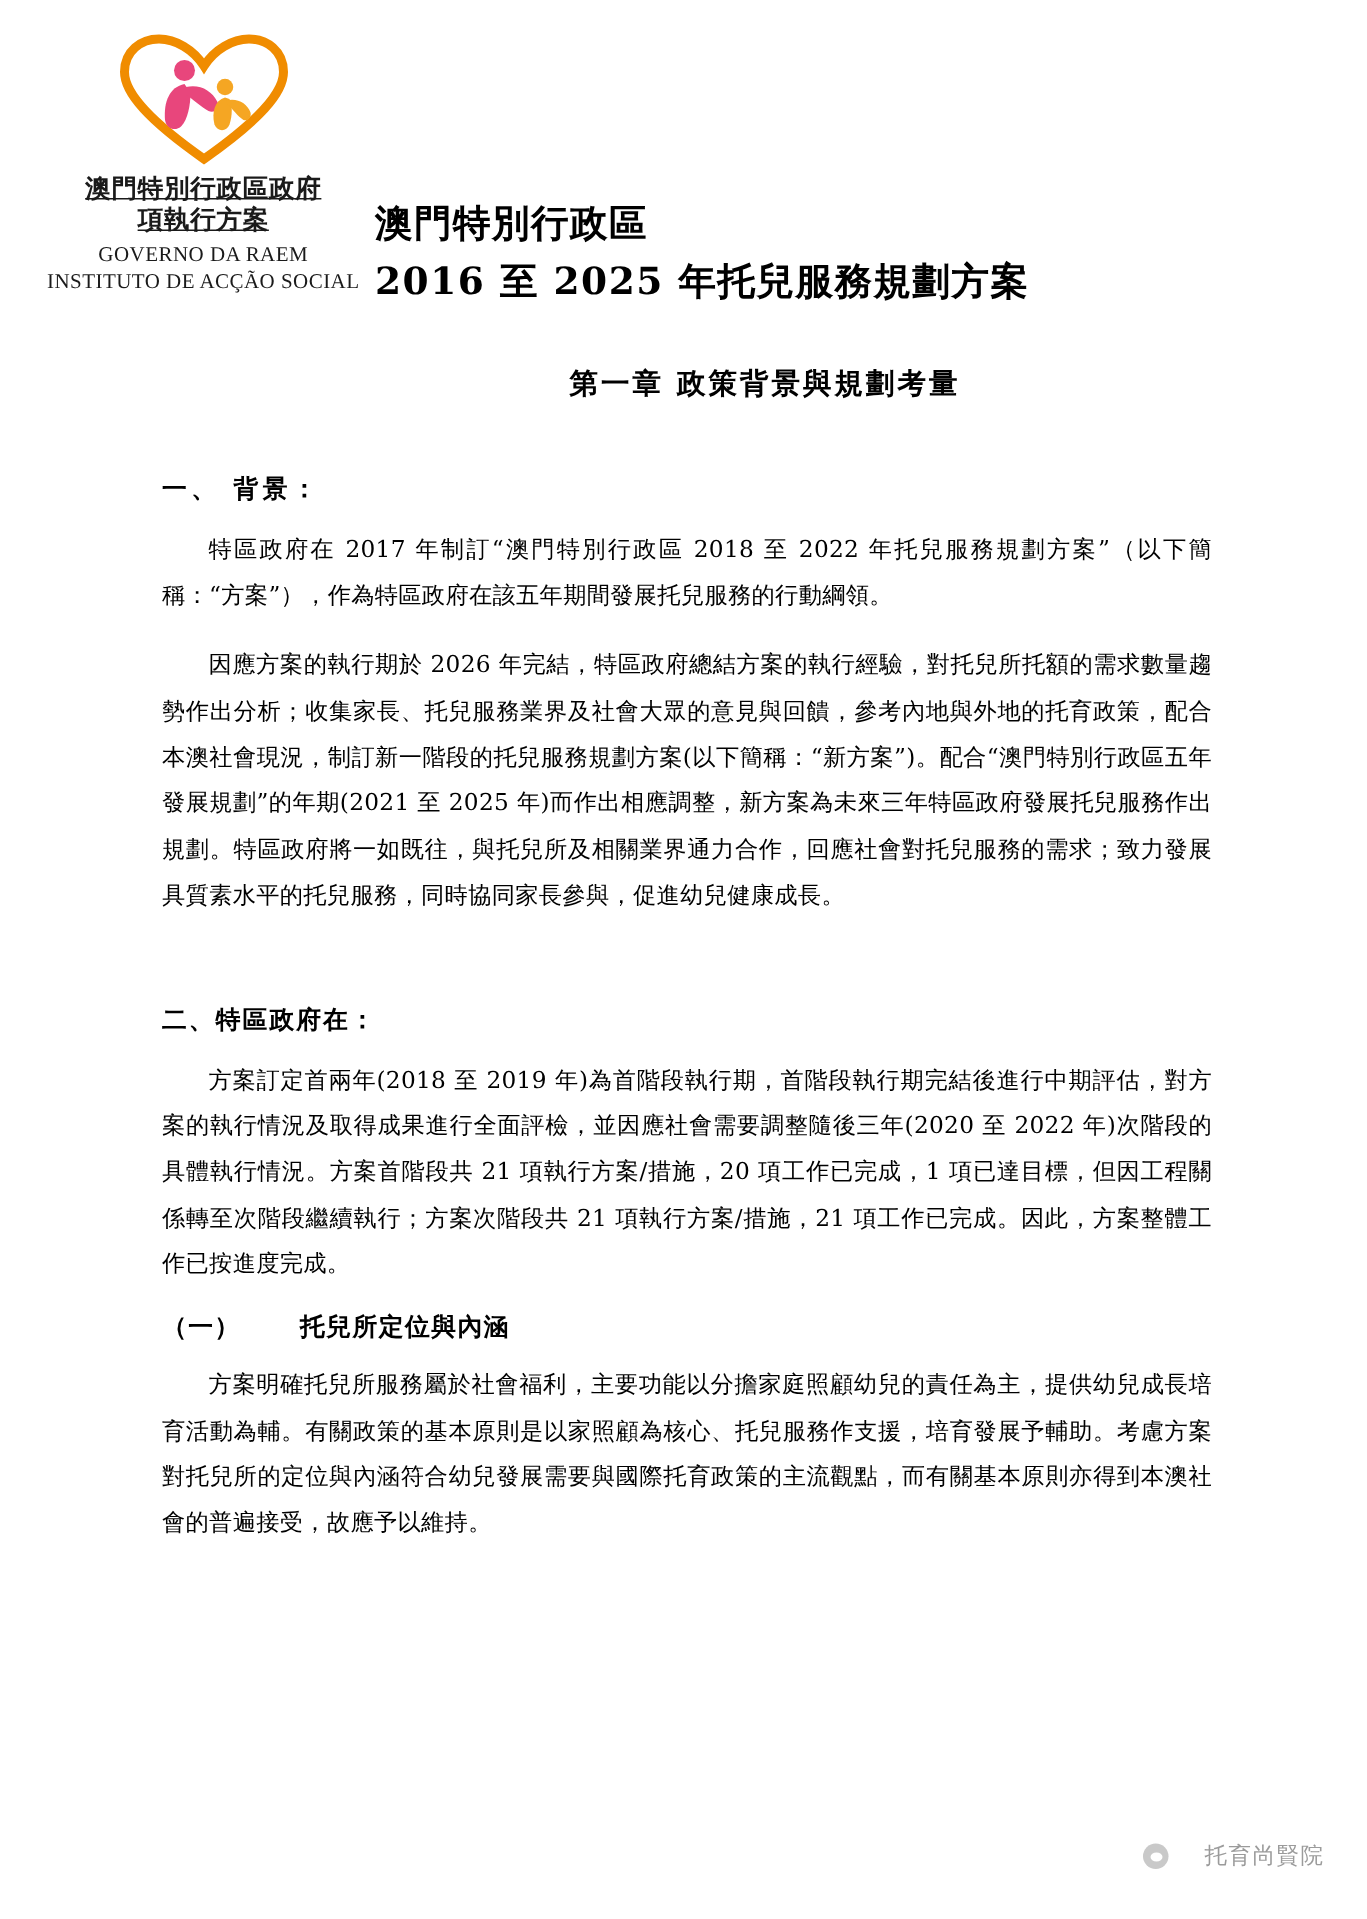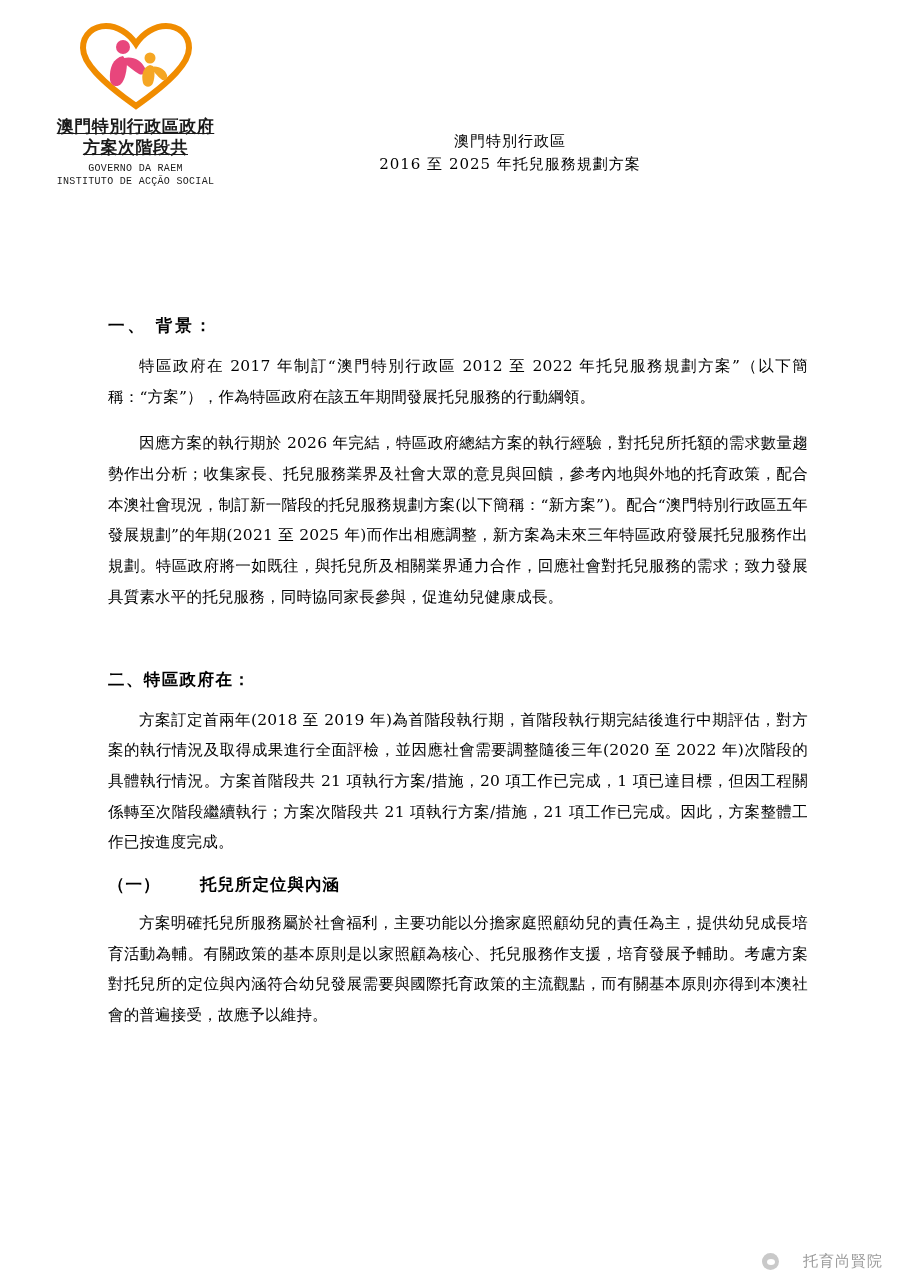--- a/index.html
+++ b/index.html
@@ -48,37 +48,36 @@
     font-size: 17px;
     font-weight: bold;
     line-height: 1.25;
     letter-spacing: 0.5px;
     color: #1a1a1a;
     text-decoration: underline;
   }
   .logo-cn .l2 { display: block; }
   .logo-pt {
     margin-top: 3px;
-    font-family: Liberation Mono, monospace;
-    font-size: 10px;
+    font-family: Liberation Serif, serif;
+    font-size: 14px;
     line-height: 1.3;
     letter-spacing: 0.3px;
     color: #1a1a1a;
   }
   .logo-pt .p2 { display: block; }
 
   
   .doc-title {
     position: absolute;
     left: 250px;
     top: 130px;
     width: 520px;
-    text-align: center;
-    font-size: 15px;
-    font-weight: normal;
+    font-size: 25px;
+    font-weight: bold;
     line-height: 1.55;
     letter-spacing: 1px;
   }
   .doc-title .t2 { display: block; }
 
   .chapter-title {
     position: absolute;
     left: 250px;
     top: 243px;
     width: 520px;
@@ -121,21 +120,21 @@
     font-weight: bold;
     margin: 14px 0 12px 0;
     letter-spacing: 1px;
   }
   .h-sub .num { display: inline-block; width: 92px; }
 
   
   .watermark {
     position: absolute;
     right: 28px;
-    bottom: 8px;
+    bottom: 32px;
     display: flex;
     align-items: center;
     gap: 24px;
     font-family: Liberation Mono, monospace;
     font-size: 15px;
     color: #9b9b9b;
     letter-spacing: 1px;
   }
   .weibo-eye {
     width: 17px;
@@ -170,39 +169,40 @@
         <path d="M46 34 C 36 36, 32 46, 33 58 C 34 64, 40 66, 44 62 C 48 58, 50 48, 50 40 Z" fill="#e8467c"></path>
         <path d="M47 36 C 56 34, 64 38, 68 46 C 70 50, 66 54, 62 52 C 57 49, 51 44, 47 41 Z" fill="#e8467c"></path>
 
         <circle cx="73" cy="36" r="5.5" fill="#f5a623"></circle>
         <path d="M73 43 C 66 45, 64 53, 66 61 C 68 66, 74 66, 76 61 C 78 55, 78 48, 76 44 Z" fill="#f5a623"></path>
         <path d="M74 45 C 81 43, 88 47, 90 53 C 91 57, 87 60, 84 57 C 80 54, 77 49, 74 47 Z" fill="#f5a623"></path>
       </svg>
     </div>
     <div class="logo-cn">
       <span>澳門特別行政區政府</span>
-      <span class="l2">方案次階段共</span>
+      <span class="l2">項執行方案</span>
     </div>
     <div class="logo-pt">
       <span>GOVERNO DA RAEM</span>
       <span class="p2">INSTITUTO DE ACÇÃO SOCIAL</span>
     </div>
   </div>
 
   <div class="doc-title">
     <span>澳門特別行政區</span>
     <span class="t2">2016 至 2025 年托兒服務規劃方案</span>
   </div>
 
+  <div class="chapter-title">第一章  政策背景與規劃考量</div>
 
   <div class="content">
 
     <div class="h-section sp">一、  背景：</div>
 
-    <p class="para">特區政府在 2017 年制訂“澳門特別行政區 2012 至 2022 年托兒服務規劃方案”（以下簡稱：“方案”），作為特區政府在該五年期間發展托兒服務的行動綱領。</p>
+    <p class="para">特區政府在 2017 年制訂“澳門特別行政區 2018 至 2022 年托兒服務規劃方案”（以下簡稱：“方案”），作為特區政府在該五年期間發展托兒服務的行動綱領。</p>
     <p class="para">因應方案的執行期於 2026 年完結，特區政府總結方案的執行經驗，對托兒所托額的需求數量趨勢作出分析；收集家長、托兒服務業界及社會大眾的意見與回饋，參考內地與外地的托育政策，配合本澳社會現況，制訂新一階段的托兒服務規劃方案(以下簡稱：“新方案”)。配合“澳門特別行政區五年發展規劃”的年期(2021 至 2025 年)而作出相應調整，新方案為未來三年特區政府發展托兒服務作出規劃。特區政府將一如既往，與托兒所及相關業界通力合作，回應社會對托兒服務的需求；致力發展具質素水平的托兒服務，同時協同家長參與，促進幼兒健康成長。</p>
 
     <div class="gap-lg"></div>
 
     <div class="h-section">二、特區政府在：</div>
 
     <p class="para">方案訂定首兩年(2018 至 2019 年)為首階段執行期，首階段執行期完結後進行中期評估，對方案的執行情況及取得成果進行全面評檢，並因應社會需要調整隨後三年(2020 至 2022 年)次階段的具體執行情況。方案首階段共 21 項執行方案/措施，20 項工作已完成，1 項已達目標，但因工程關係轉至次階段繼續執行；方案次階段共 21 項執行方案/措施，21 項工作已完成。因此，方案整體工作已按進度完成。</p>
 
     <div class="h-sub">
       <span class="num">（一）</span><span>托兒所定位與內涵</span>

